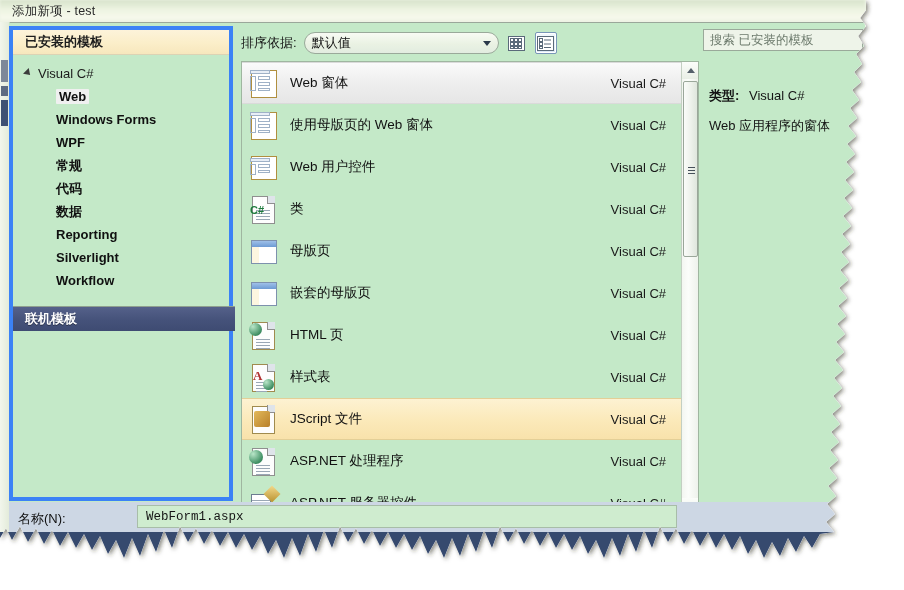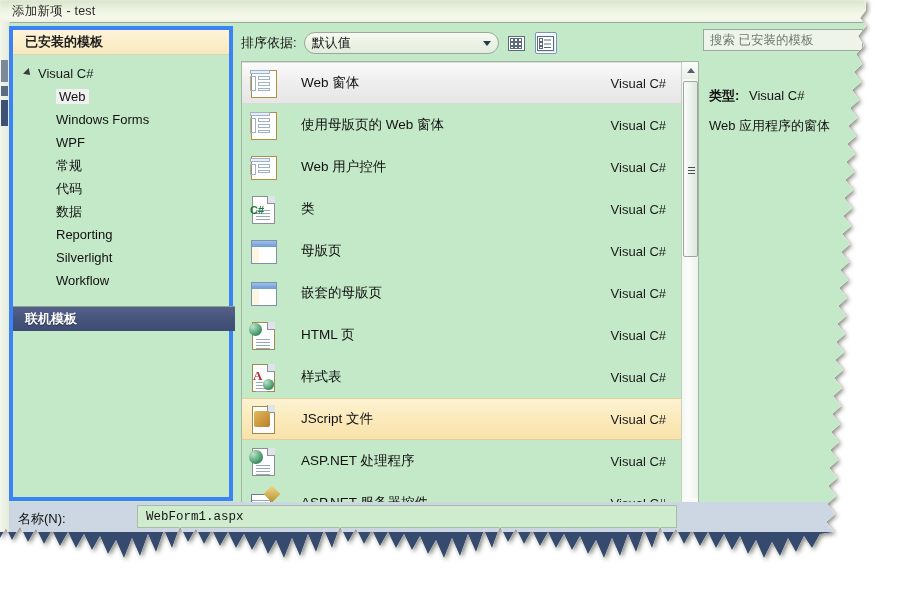--- a/index.html
+++ b/index.html
@@ -71,21 +71,21 @@
   .tree-root{
     display:flex;align-items:center;height:24px;padding-left:12px;margin-top:6px;
     font-size:13px;
   }
   .tri{
     width:0;height:0;border-top:4px solid transparent;border-bottom:4px solid transparent;
     border-left:6px solid #3c3c3c;margin-right:7px;
     transform:rotate(45deg);
   }
   .tree-item{
-    height:23px;display:flex;align-items:center;padding-left:43px;font-size:13px;color:#101010;
+    height:23px;display:flex;align-items:center;padding-left:43px;font-size:13px;color:#101010;font-weight:bold;
   }
   .tree-item.sel{ }
   .tree-item.sel span.lbl{
     background:#f0f0f0;padding:0 3px;border-radius:1px;
   }
   .online-bar{
     position:absolute;left:0px;top:276px;width:222px;height:25px;
     background:linear-gradient(180deg,#55618a 0%,#45527a 55%,#3e4b72 100%);
     border-top:1px solid #8fa08f;
     display:flex;align-items:center;padding-left:12px;box-sizing:border-box;
@@ -127,21 +127,21 @@
 
   
   .listbox{
     position:absolute;left:0;top:38px;width:458px;height:455px;
     border:1px solid #9fb6a0;box-sizing:border-box;background:#c4e9c8;
     overflow:hidden;
   }
   .list-inner{position:absolute;left:0;top:0;width:440px;}
   .row{
     height:42px;display:flex;align-items:center;padding-left:6px;box-sizing:border-box;
-    width:440px;position:relative;gap:11px;
+    width:440px;position:relative;
   }
   .row.hover{
     background:linear-gradient(180deg,#fafafa 0%,#eeeeee 50%,#e6e6e6 100%);
     border-top:1px solid #dadada;border-bottom:1px solid #dadada;
   }
   .row.selected{
     background:linear-gradient(180deg,#fdf2d2 0%,#fbe9b9 55%,#f8e2ab 100%);
     border-top:1px solid #e3cf97;border-bottom:1px solid #e3cf97;
   }
   .row .ico{width:30px;height:30px;margin-right:12px;flex:none;position:relative;}

